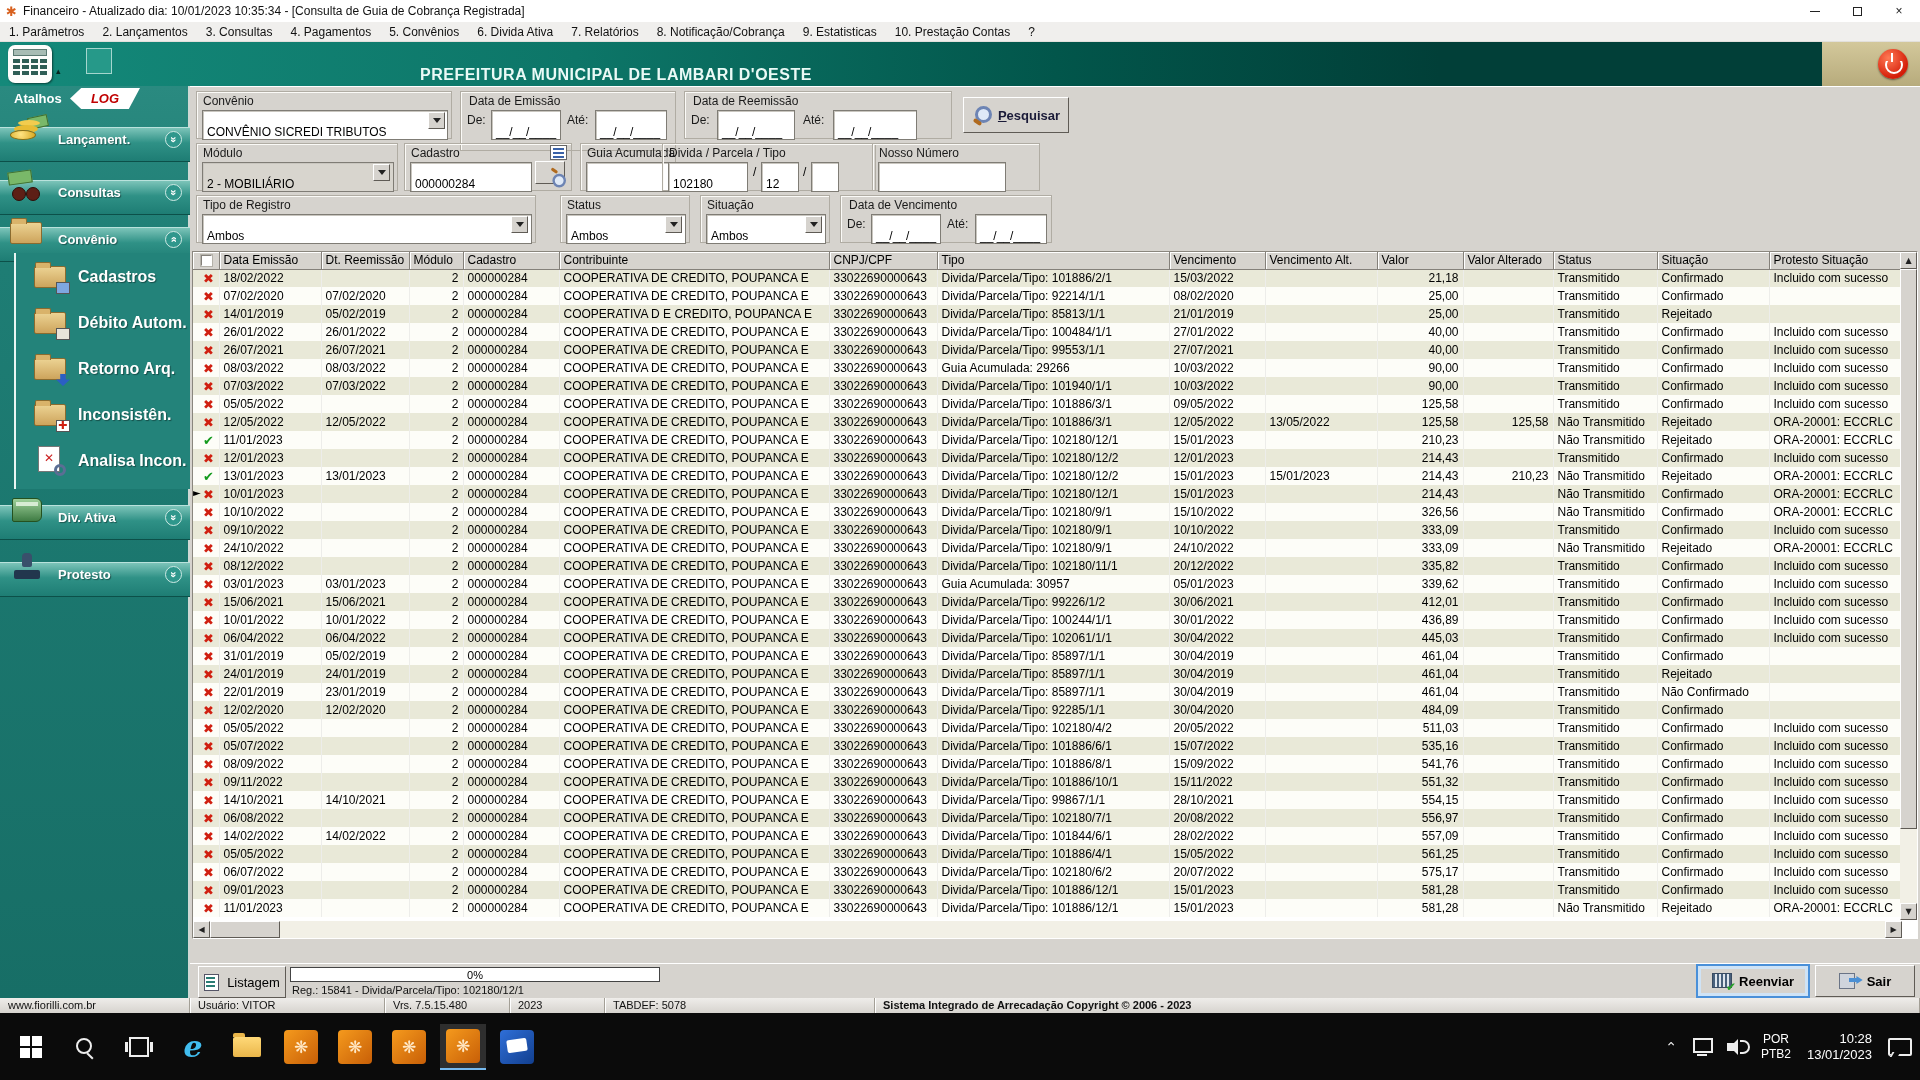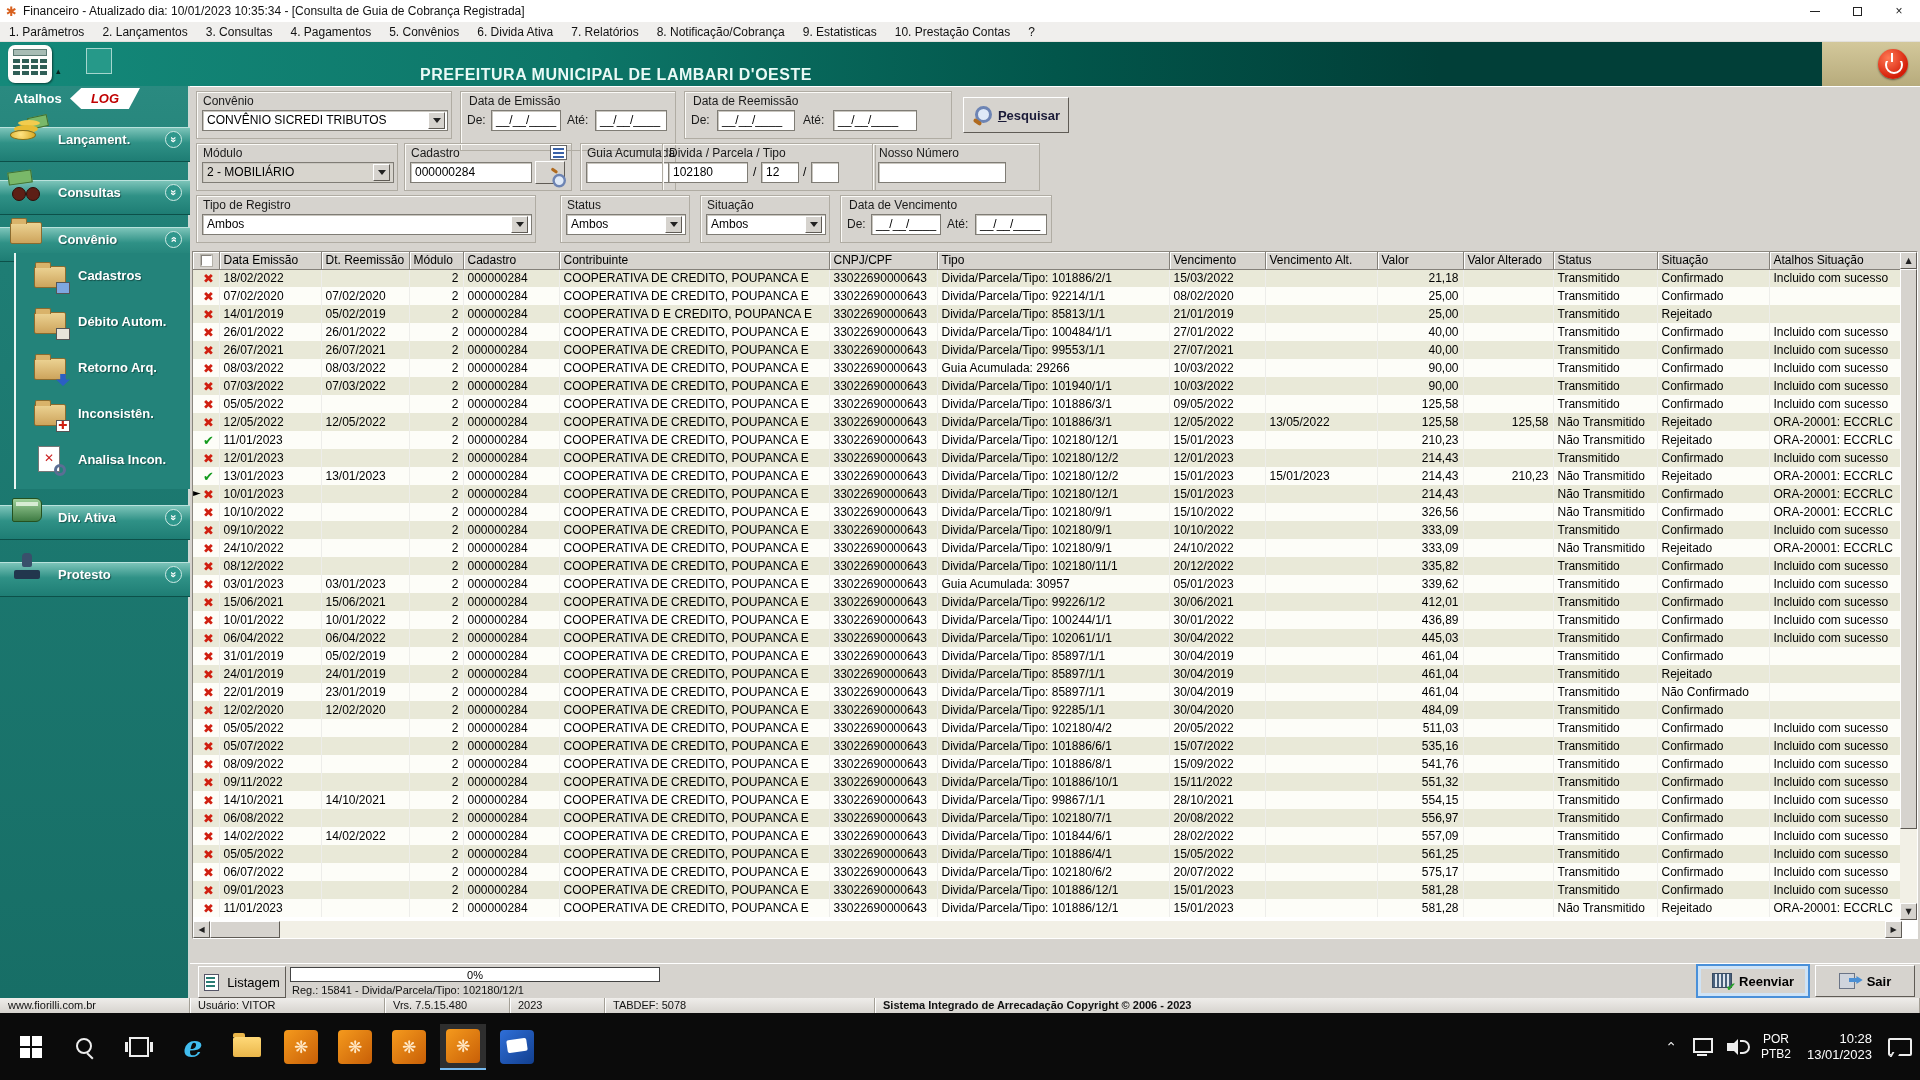--- a/index.html
+++ b/index.html
@@ -80,30 +80,30 @@
   .ic-page::before{content:"✕";position:absolute;left:5px;top:4px;color:#c22;font-weight:bold;font-size:12px;}
   .ic-lens{position:absolute;right:2px;bottom:0;width:12px;height:12px;border:3px solid #5b6e94;border-radius:50%;}
   .ic-book{position:absolute;left:6px;top:6px;width:30px;height:24px;background:linear-gradient(180deg,#9ed09a,#3f7c44);border:1px solid #24511f;border-radius:2px 6px 6px 2px;}
   .ic-book::before{content:"";position:absolute;left:3px;top:3px;right:3px;height:4px;background:#d7ecd4;}
   .ic-stamp{position:absolute;left:8px;top:4px;width:26px;height:28px;}
   .ic-stamp::before{content:"";position:absolute;left:8px;top:0;width:10px;height:14px;background:#39506b;border-radius:4px 4px 2px 2px;}
   .ic-stamp::after{content:"";position:absolute;left:0;bottom:2px;width:26px;height:9px;background:#22364d;border-radius:2px;}
   .sb-panel{position:absolute;left:14px;width:176px;background:#23837a;border-left:2px solid #e9f6f3;}
   .sb-item{position:relative;height:46px;}
   .sb-item .si{position:absolute;left:14px;top:5px;width:38px;height:34px;}
-  .sb-item .lbl{position:absolute;left:62px;top:15px;color:#fff;font-weight:bold;font-size:13px;text-shadow:1px 1px 1px rgba(0,0,0,.4);}
+  .sb-item .lbl{position:absolute;left:62px;top:15px;color:#fff;font-weight:bold;font-size:16px;text-shadow:1px 1px 1px rgba(0,0,0,.4);}
 
   
   .main{position:absolute;top:86px;left:190px;width:1730px;height:912px;background:#d6d3ce;border-top:1px solid #fff;}
 
   
   .fgroup{position:absolute;border:1px solid #b0aca3;box-shadow:inset 1px 1px 0 #fbfaf7;padding:0;}
   .flabel{position:absolute;font-size:12px;color:#1a1a1a;white-space:nowrap;}
   .tinput{position:absolute;height:21px;background:#fff;border:1px solid #7f7c75;
-    box-shadow:inset 1px 1px 0 #c9c6bf;font-size:12px;padding:2px 4px;white-space:nowrap;overflow:hidden;}
+    box-shadow:inset 1px 1px 0 #c9c6bf;font-size:12px;padding:14px 4px;white-space:nowrap;overflow:hidden;}
   .gray{background:#d8d5ce;}
   .combo-arrow{position:absolute;top:2px;right:2px;width:17px;height:17px;background:#d6d3ce;
     border:1px solid;border-color:#fff #5f5b55 #5f5b55 #fff;display:flex;align-items:center;justify-content:center;}
   .combo-arrow::before{content:"";width:0;height:0;border-left:4px solid transparent;border-right:4px solid transparent;border-top:5px solid #222;}
   .slash{position:absolute;font-size:12px;}
   .btn{background:#d6d3ce;border:1px solid;border-color:#fff #5f5b55 #5f5b55 #fff;
     display:flex;align-items:center;justify-content:center;font-size:13px;}
   .pesq{position:absolute;left:773px;top:10px;width:106px;height:36px;font-weight:bold;color:#1a1a38;}
   .pesq .mag{position:relative;width:20px;height:20px;margin-right:6px;}
   .mag::before{content:"";position:absolute;left:3px;top:1px;width:11px;height:11px;border:3px solid #6d84b4;border-radius:50%;background:#dfe9f7;}
@@ -482,21 +482,21 @@
             <th>Cadastro</th>
             <th>Contribuinte</th>
             <th>CNPJ/CPF</th>
             <th>Tipo</th>
             <th>Vencimento</th>
             <th>Vencimento Alt.</th>
             <th>Valor</th>
             <th>Valor Alterado</th>
             <th>Status</th>
             <th>Situação</th>
-            <th>Atalhos Situação</th>
+            <th>Protesto Situação</th>
           </tr>
         </thead>
         <tbody>
             <tr>
               <td class="c-icon"><span class="err">✖</span></td>
               <td class="c-emissao">18/02/2022</td>
               <td class="c-reemissao"></td>
               <td class="c-modulo">2</td>
               <td class="c-cadastro">000000284</td>
               <td class="c-contribuinte">COOPERATIVA DE CREDITO, POUPANCA E</td>

